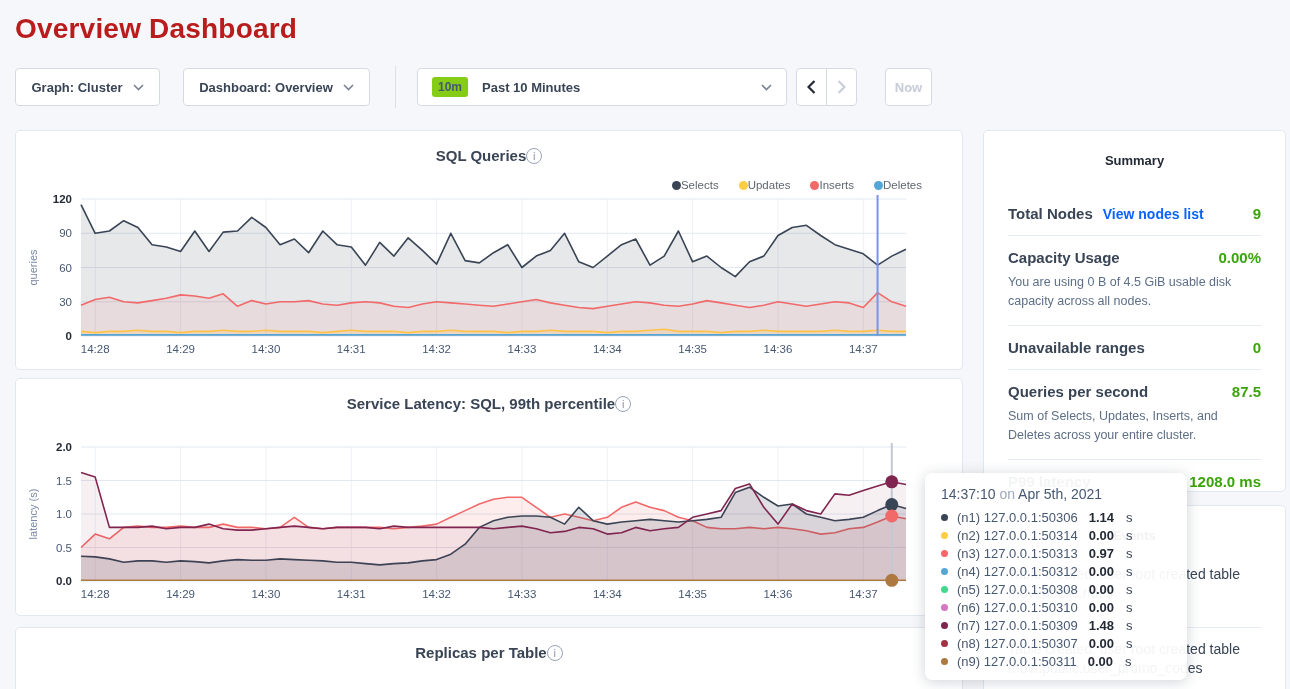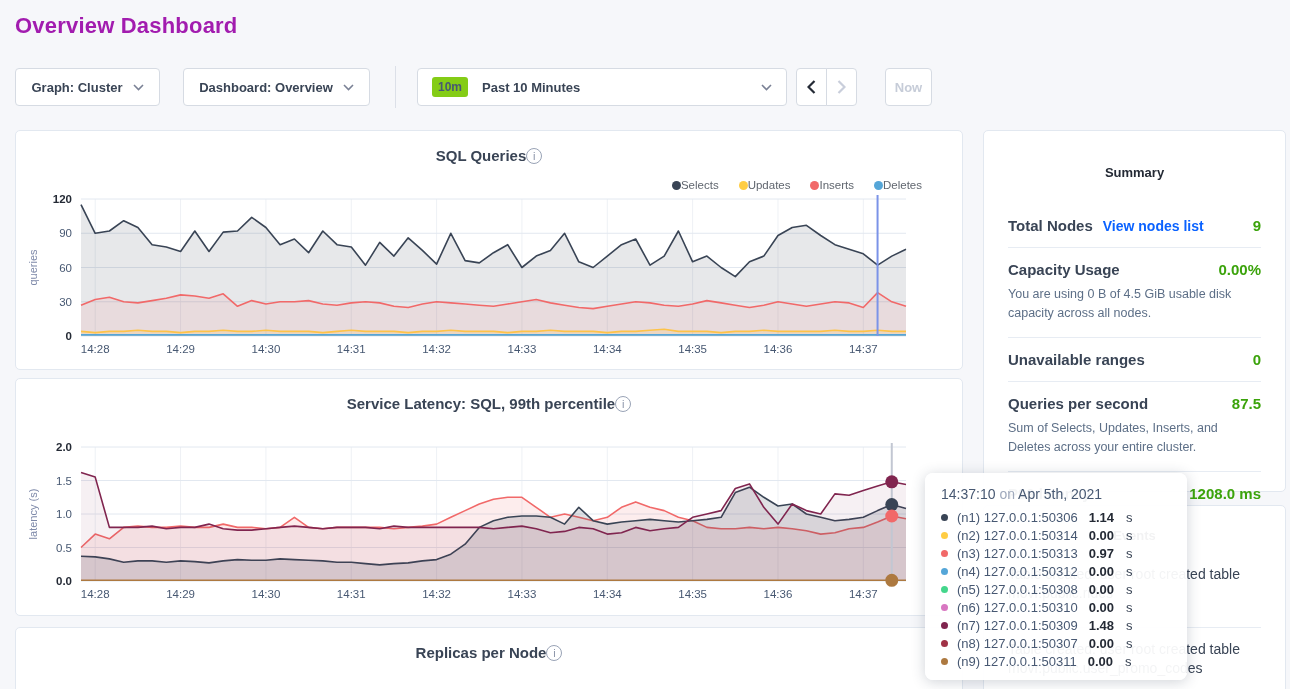--- a/index.html
+++ b/index.html
@@ -1,19 +1,19 @@
 <!DOCTYPE html>
 <html><head>
 <meta charset="utf-8">
 <style>
   * { margin:0; padding:0; box-sizing:border-box; }
   html,body { width:1290px; height:689px; overflow:hidden; }
   body { background:#f6f7fa; font-family:"Liberation Sans", sans-serif; color:#394455; position:relative; }
   .page { position:absolute; inset:0; }
-  h1.title { position:absolute; left:15px; top:13px; font-size:22px; font-weight:700; color:#a21caf; letter-spacing:.2px; }
+  h1.title { position:absolute; left:15px; top:13px; font-size:28px; font-weight:700; color:#b91c1c; letter-spacing:.2px; }
 
   
   .btn { background:#fff; border:1px solid #d6dbe3; border-radius:4px; cursor:pointer;
          font-family:"Liberation Sans",sans-serif; font-weight:700; font-size:13px; color:#394455;
          display:flex; align-items:center; justify-content:center; height:38px; }
   .dd1 { position:absolute; left:15px;  top:68px; width:145px; gap:10px; }
   .dd2 { position:absolute; left:183px; top:68px; width:187px; gap:10px; }
   .vdiv { position:absolute; left:395px; top:66px; width:1px; height:42px; background:#dcе0e8; background:#dce0e8; }
   .timepicker { position:absolute; left:417px; top:68px; width:370px; justify-content:flex-start; padding:0 14px; }
   .timepicker .badge { background:#84cc16; color:#475872; font-size:12px; font-weight:700; border-radius:3px; padding:3px 6px; margin-right:14px; }
@@ -22,21 +22,21 @@
   .arrowgrp .btn { width:31px; border-radius:0; }
   .arrowgrp .btn:first-child { border-radius:4px 0 0 4px; }
   .arrowgrp .btn:last-child  { border-radius:0 4px 4px 0; margin-left:-1px; }
   .nowbtn { position:absolute; left:871px; top:68px; width:47px; color:#c6ccd8;margin-left:14px; }
 
   
   .card { position:absolute; background:#fff; border:1px solid #e2e8f0; border-radius:5px; }
   .card-sql      { left:15px; top:130px; width:948px; height:240px; }
   .card-latency  { left:15px; top:378px; width:948px; height:238px; }
   .card-replicas { left:15px; top:627px; width:948px; height:160px; }
-  .card-summary  { left:983px; top:130px; width:303px; height:362px; padding:34px 24px; }
+  .card-summary  { left:983px; top:130px; width:303px; height:362px; padding:22px 24px; }
   .card-events   { left:983px; top:505px; width:303px; height:240px; padding:22px 24px; overflow:hidden; }
 
   .chart-title { position:absolute; top:16px; left:0; right:0; display:flex; align-items:center; justify-content:center; 
                  font-size:15px; font-weight:700; color:#394455; }
   .info-icon { width:16px; height:16px; border:1px solid #99a3b6; border-radius:50%; color:#8b94a8; font-size:11px; line-height:14px;
                text-align:center; font-weight:400; display:inline-block; }
   .legend { position:absolute; top:48px; right:40px; display:flex; gap:20px; }
   .legend .li { display:flex; align-items:center; font-size:11.5px; color:#60666f; cursor:pointer; }
   .legend .dot { width:9px; height:9px; border-radius:50%; }
   svg.chart { position:absolute; left:0; top:0; }
@@ -224,21 +224,21 @@
         <text x="591.2931034482759" y="219" text-anchor="middle">14:34</text>
         <text x="676.6379310344828" y="219" text-anchor="middle">14:35</text>
         <text x="761.9827586206897" y="219" text-anchor="middle">14:36</text>
         <text x="847.3275862068965" y="219" text-anchor="middle">14:37</text>
         <text transform="translate(21,135) rotate(-90)" text-anchor="middle" class="axlbl">latency (s)</text>
       </svg>
   </div>
 
   <div class="card card-replicas">
     <div class="chart-title">
-      <span>Replicas per Node</span>
+      <span>Replicas per Table</span>
       <span class="info-icon">i</span>
     </div>
   </div>
 
   <div class="card card-summary">
     <div class="sum-title">Summary</div>
     <div id="summary-sections">
         <div class="sum-sec">
           <div class="sum-row">
             <span class="sum-label">Total Nodes</span>

